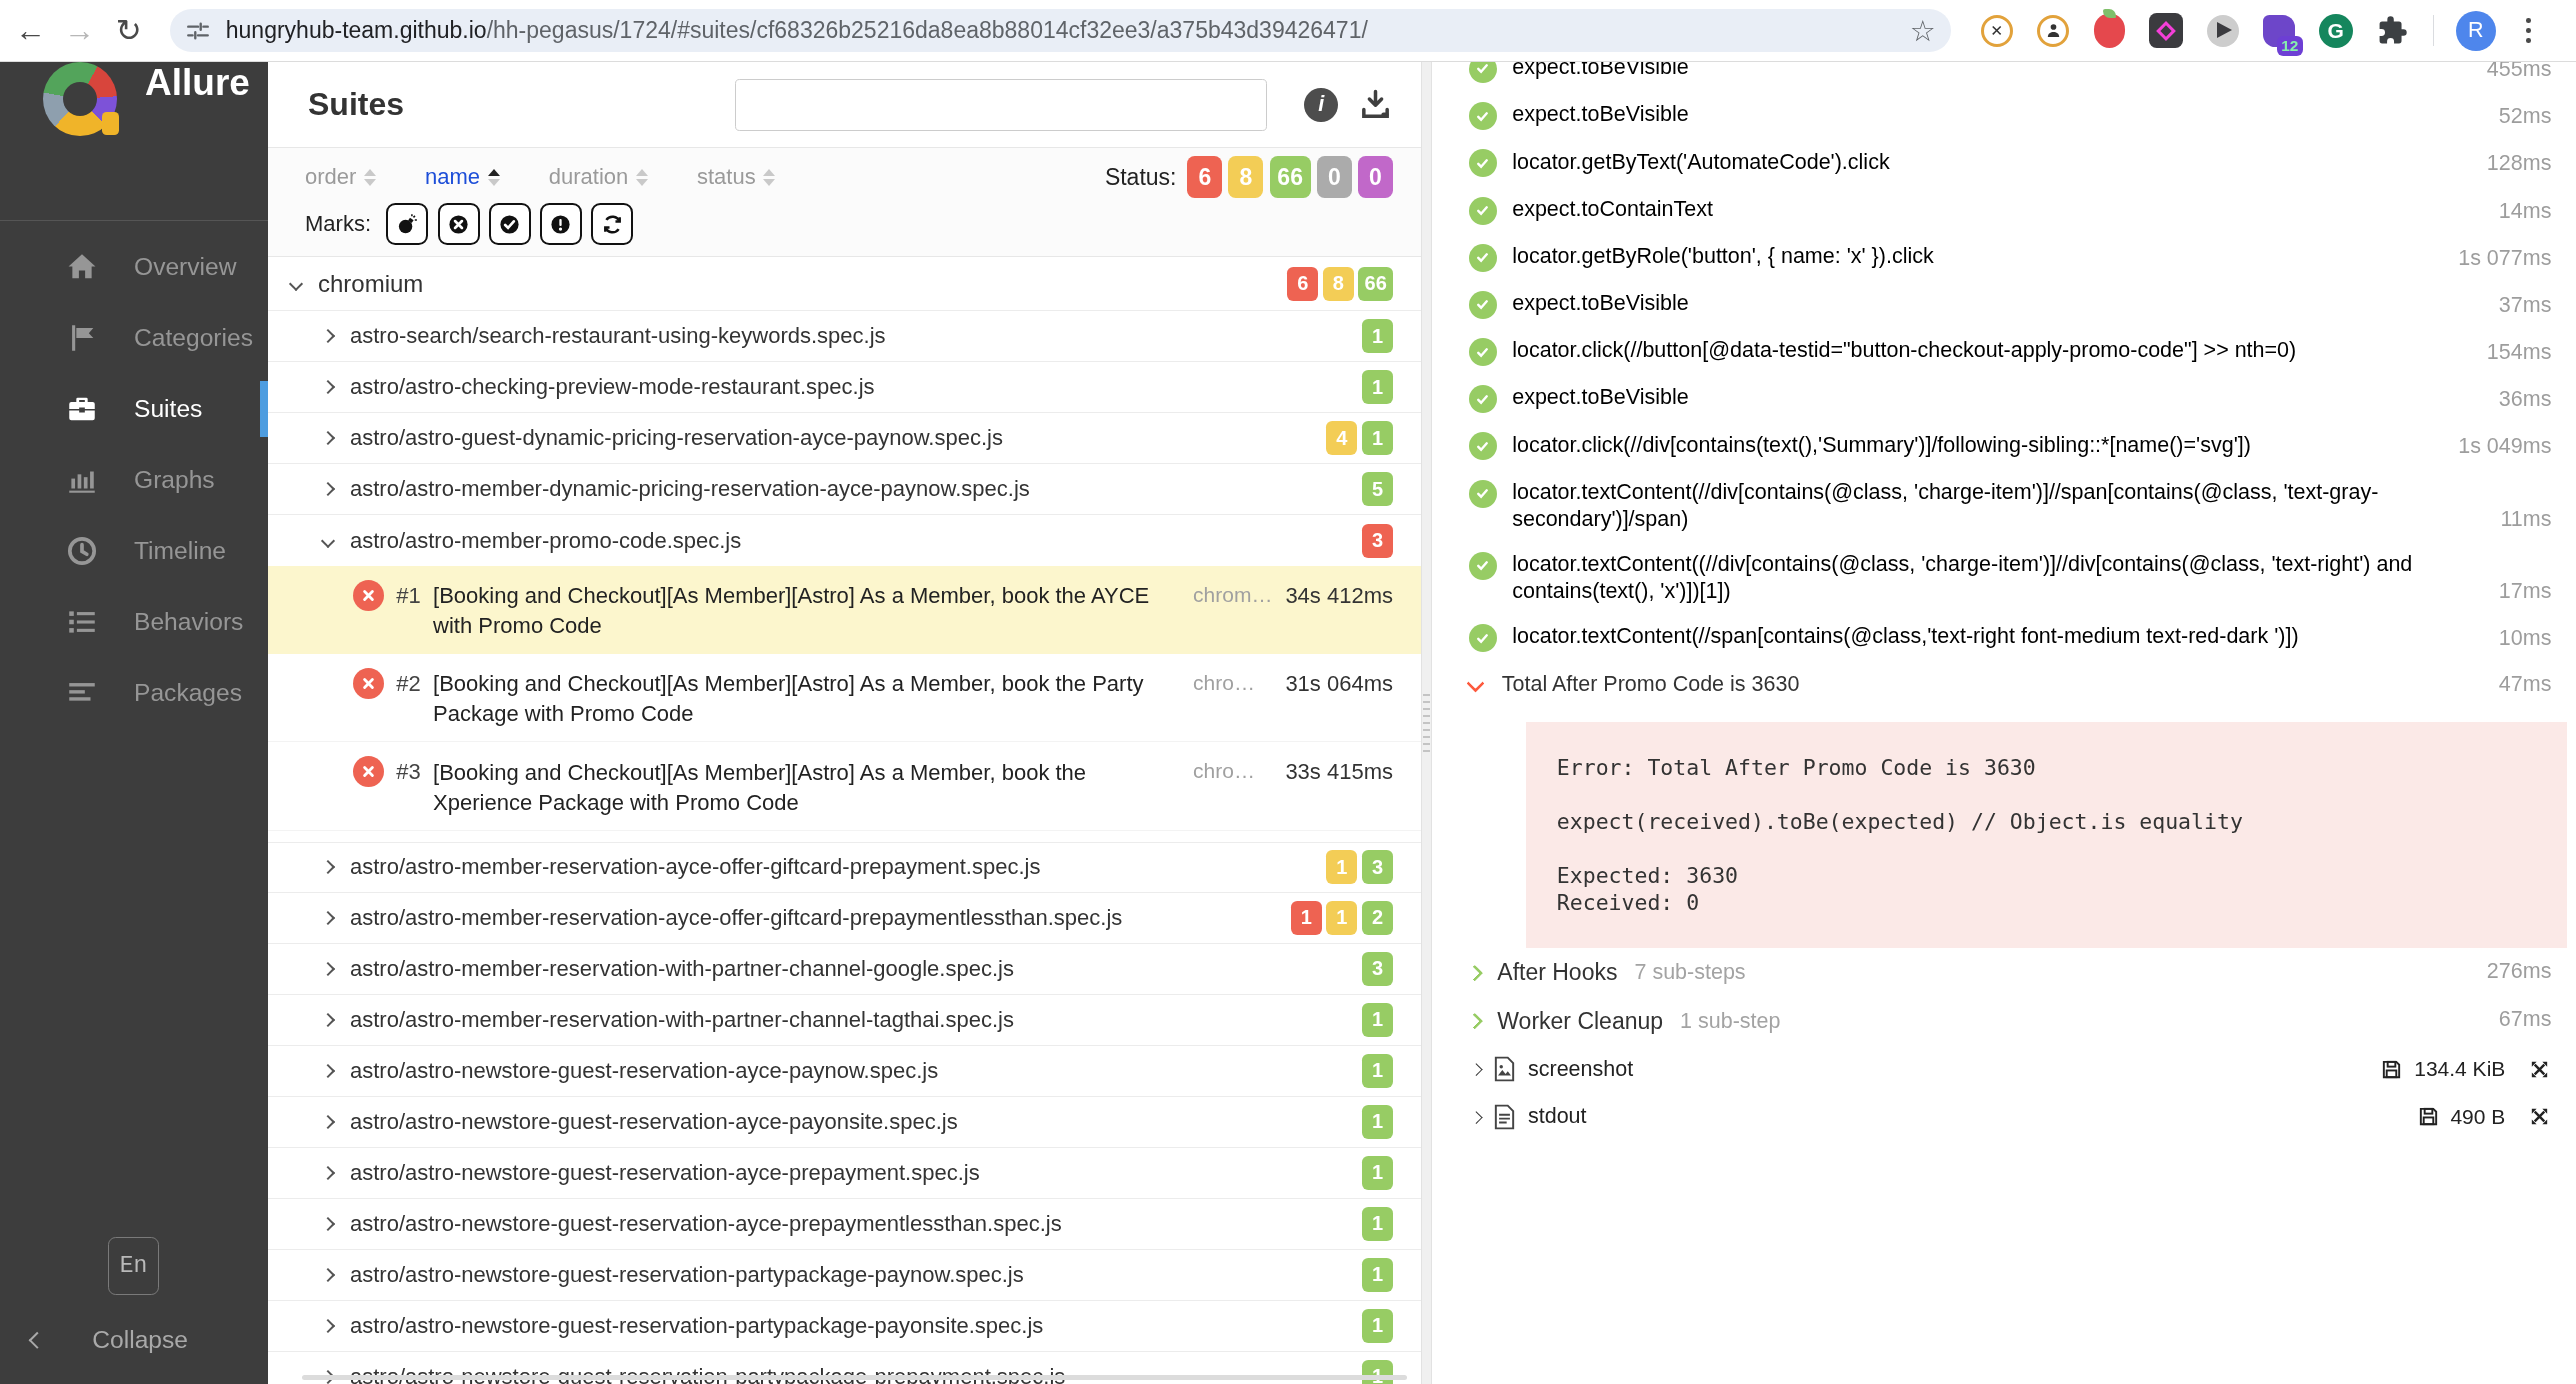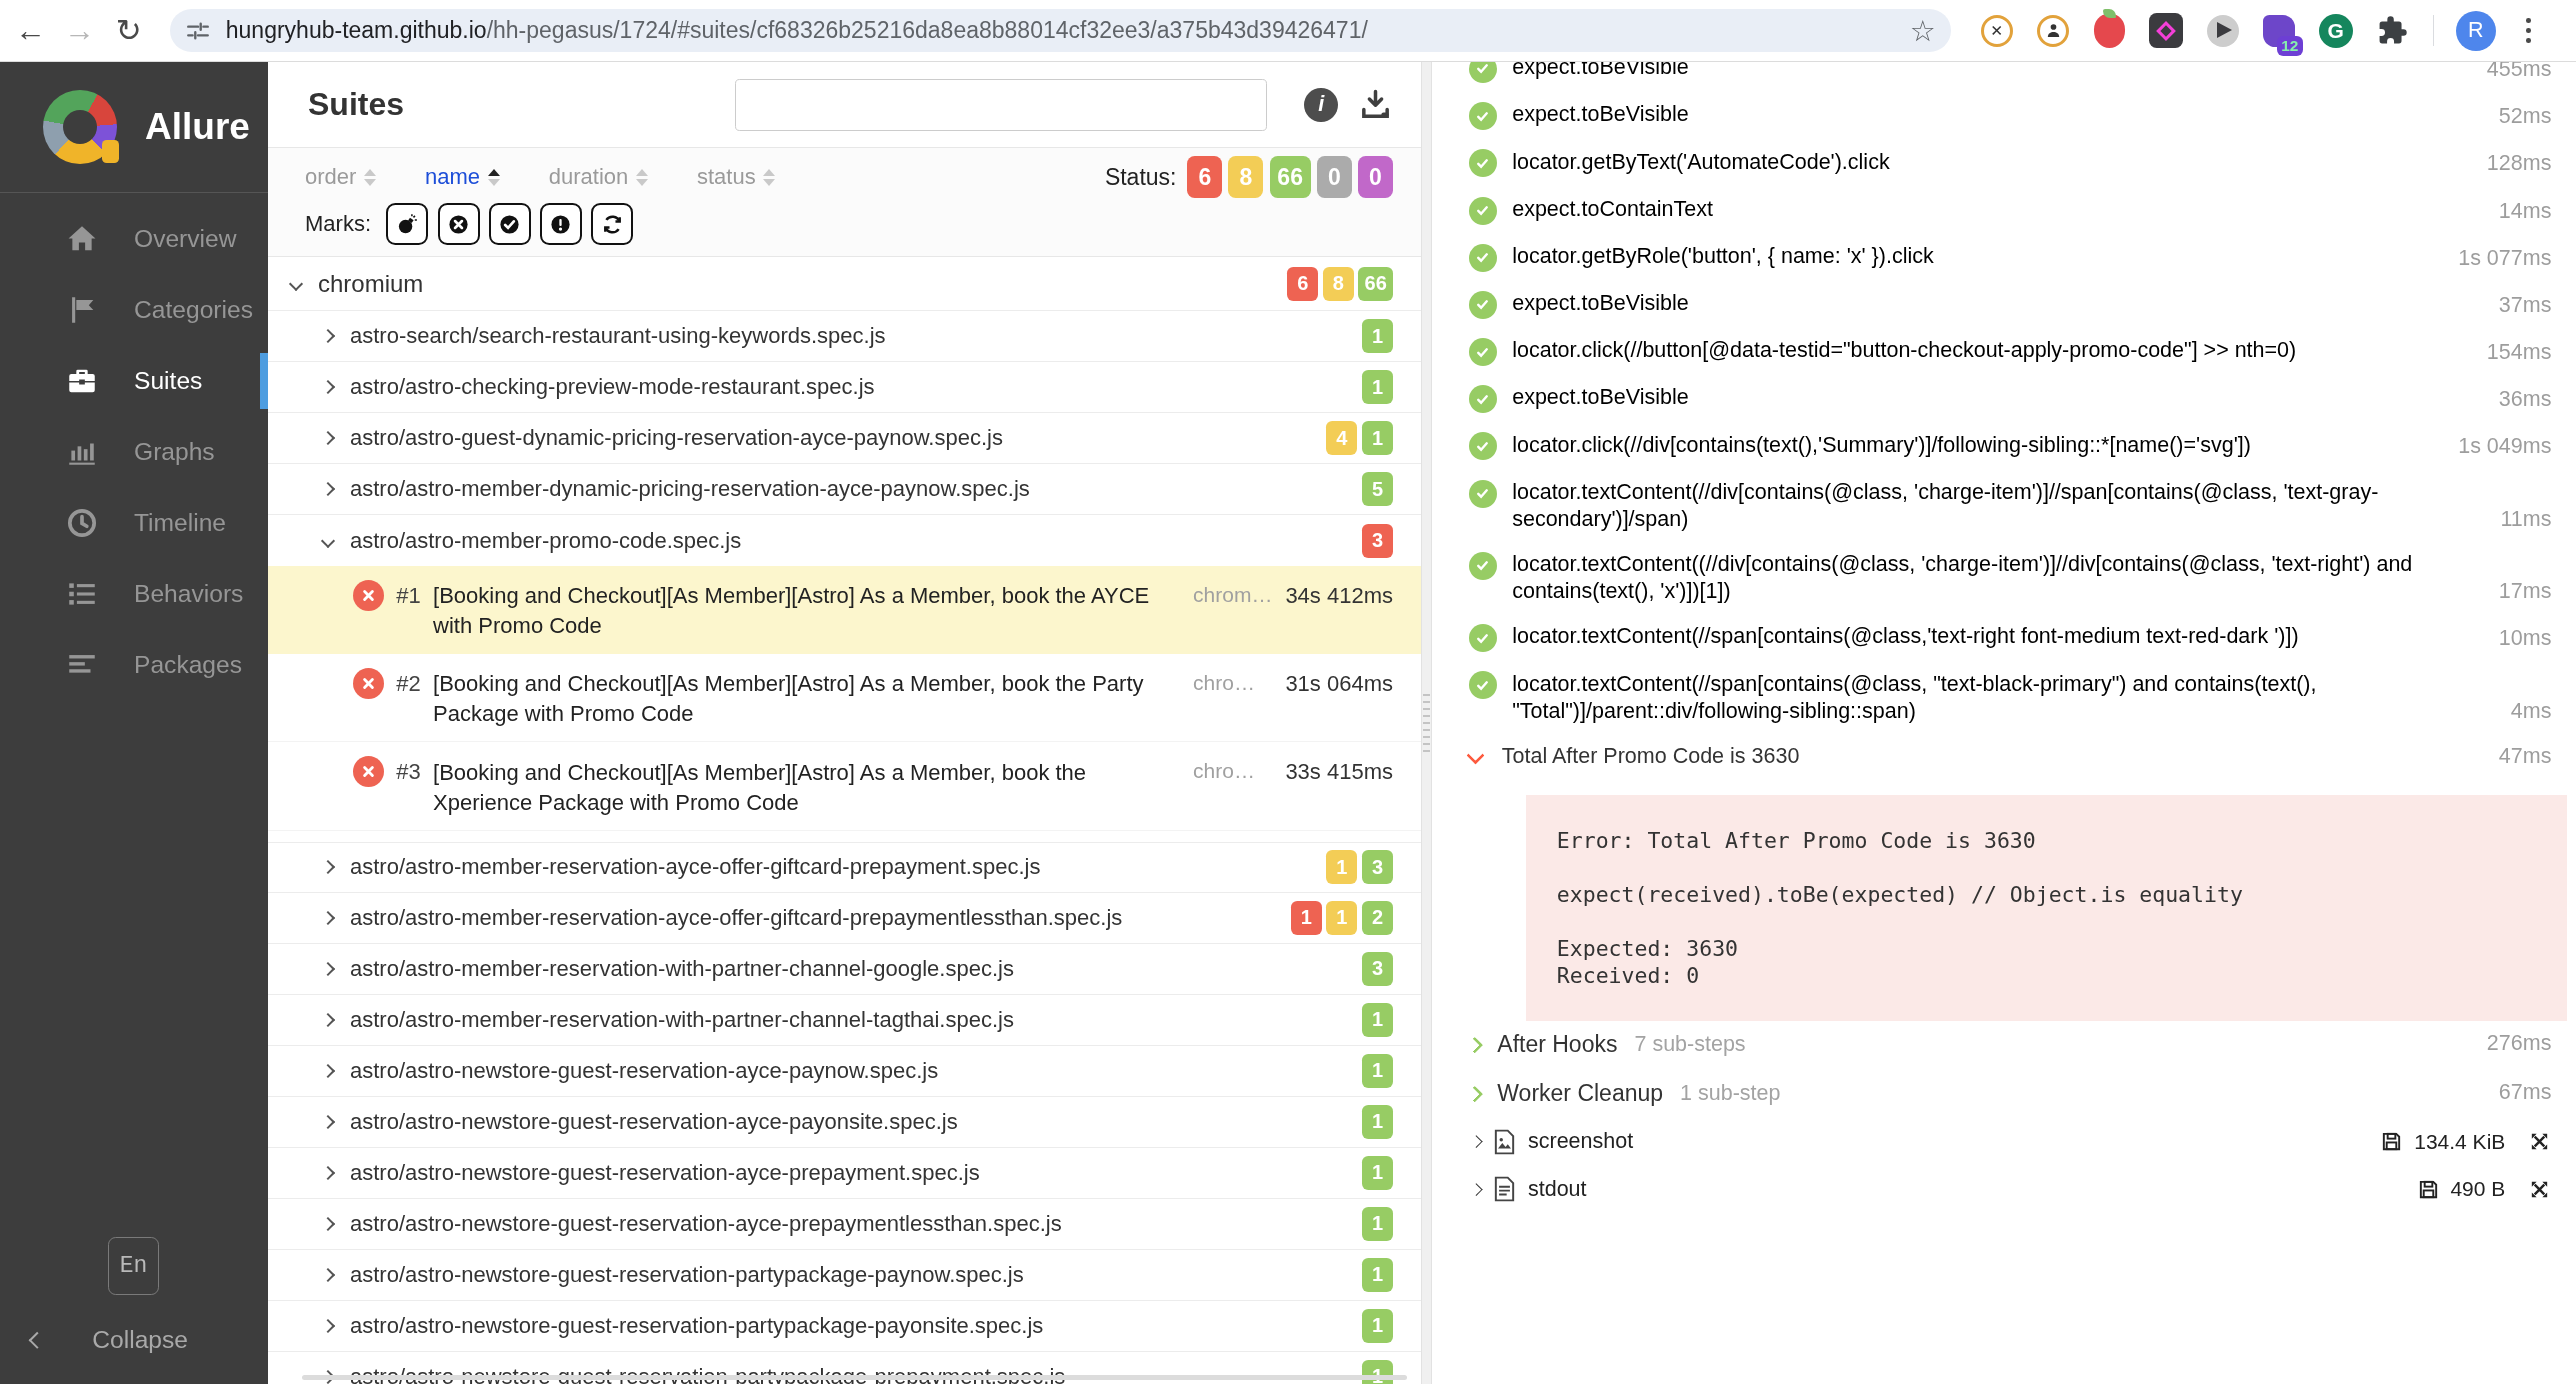--- a/index.html
+++ b/index.html
@@ -34,21 +34,21 @@
   .avatar { width:40px; height:40px; border-radius:50%; background:#4e86ec; color:#fff; font-size:21.5px; display:flex;
     align-items:center; justify-content:center; margin-left:21.5px; }
   .kebab { display:flex; flex-direction:column; gap:5.4px; margin-left:23px; padding:0 7.7px; }
   .kebab i { width:4.6px; height:4.6px; border-radius:50%; background:#4a4a4a; }
 
   
   .app { display:flex; height:1323px; }
 
   
   .sidebar { width:268px; background:#3d3d3d; display:flex; flex-direction:column; flex:0 0 auto; }
-  .brand { height:131px; display:flex; align-items:center; padding-left:43px; gap:28px; border-bottom:0.8px solid #555; }
+  .brand { height:159px; display:flex; align-items:flex-start; padding-left:43px; gap:28px; border-bottom:0.8px solid #555; }
   .donut { width:74px; height:74px; border-radius:50%; position:relative; flex:0 0 auto;
     background:conic-gradient(from -80deg,#53a45b 0 30%,#d8453c 30% 46%,#7d52d8 46% 60%,#f0b429 60% 84%,#8e9fae 84% 100%); }
   .donut:after { content:""; position:absolute; left:20px; top:20px; width:34px; height:34px; border-radius:50%; background:#3d3d3d; }
   .donut:before { content:""; position:absolute; right:-1.5px; bottom:1.5px; width:17px; height:23px; background:#f0b429; border-radius:4.6px; }
   .brand-name { color:#fff; font-size:37px; font-weight:bold; }
   .nav { padding-top:10.8px; flex:1; }
   .nav-item { height:71px; display:flex; align-items:center; padding-left:65px; gap:35px; color:#969696; font-size:24.6px; position:relative; cursor:pointer; }
   .nav-item .nicon { width:34px; height:34px; color:#969696; flex:0 0 auto; }
   .nav-item.active { color:#fff; }
   .nav-item.active .nicon { color:#fff; }
@@ -651,29 +651,20 @@
       <div class="step">
         <span class="ok-ic">
             <svg width="17" height="17" viewBox="0 0 24 24">
               <path d="M6 12.5l4 4 8-9" stroke="#fff" stroke-width="3.4" fill="none" stroke-linecap="round"></path>
             </svg>
           </span>
         <span class="step-name">locator.textContent(//span[contains(@class,'text-right font-medium text-red-dark ')])</span>
         <span class="step-dur">10ms</span>
       </div>
       <div class="step">
-        <span class="ok-ic">
-            <svg width="17" height="17" viewBox="0 0 24 24">
-              <path d="M6 12.5l4 4 8-9" stroke="#fff" stroke-width="3.4" fill="none" stroke-linecap="round"></path>
-            </svg>
-          </span>
-        <span class="step-name">locator.textContent(//span[contains(@class, "text-black-primary") and contains(text(), "Total")]/parent::div/following-sibling::span)</span>
-        <span class="step-dur">4ms</span>
-      </div>
-      <div class="step">
         <span class="chev d big-red fchev"></span>
         <span class="step-name failname">Total After Promo Code is 3630</span>
         <span class="step-dur">47ms</span>
       </div>
 
       <div class="errbox">
         <pre>Error: Total After Promo Code is 3630
 
 expect(received).toBe(expected) // Object.is equality
 

